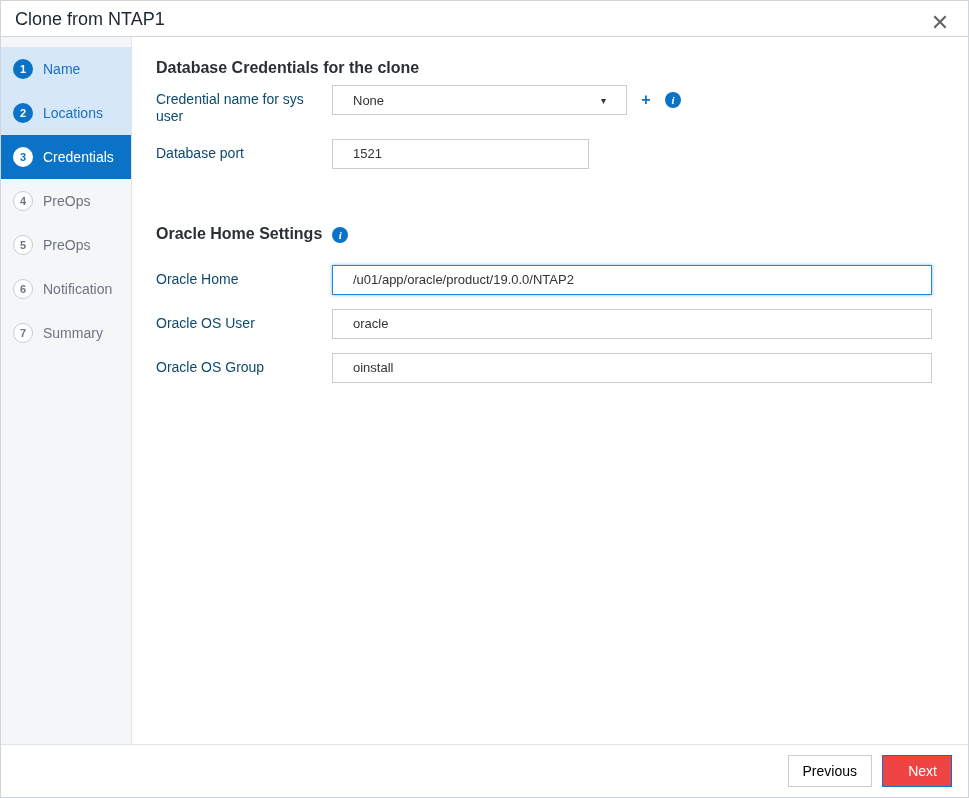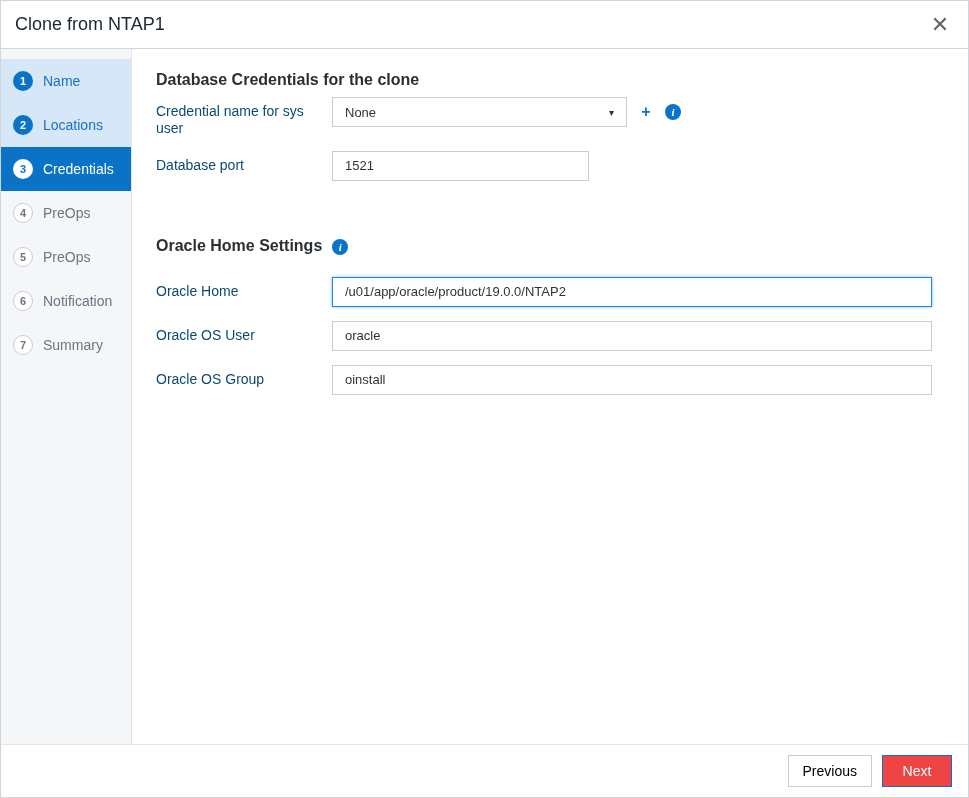--- a/index.html
+++ b/index.html
@@ -14,25 +14,25 @@
     }
     .dialog {
       width: 969px;
       height: 798px;
       display: flex;
       flex-direction: column;
       border: 1px solid #d0d5da;
     }
     .titlebar {
       display: flex;
-      align-items: center;
+      align-items: flex-start;
       justify-content: space-between;
       padding: 8px 14px;
       border-bottom: 1px solid #d0d5da;
-      height: 48px;
+      height: 36px;
     }
     .titlebar h1 {
       font-size: 18px;
       font-weight: 400;
       color: #1b2733;
     }
     .close-btn {
       background: none;
       border: none;
       font-size: 22px;
@@ -126,21 +126,21 @@
       line-height: 1.2;
     }
     .form-controls {
       display: flex;
       align-items: center;
       gap: 10px;
     }
     .select, .text-input {
       height: 30px;
       border: 1px solid #c7cdd4;
-      padding: 0 12px;
+      padding: 0 20px;
       font-size: 13px;
       font-family: inherit;
       color: #333;
       background: #fff;
     }
     .select {
       width: 295px;
       display: flex;
       align-items: center;
       justify-content: space-between;
@@ -194,20 +194,21 @@
     }
     .btn {
       min-width: 70px;
       height: 32px;
       padding: 0 14px;
       font-size: 14px;
       border: 1px solid #c7cdd4;
       background: #fff;
       cursor: pointer;
       font-family: inherit;
+      text-align: right;
     }
     .btn.primary {
       background: #ef4444;
       border-color: #0a73c8;
       color: #fff;
     }
   </style>
 </head>
 <body>
 

